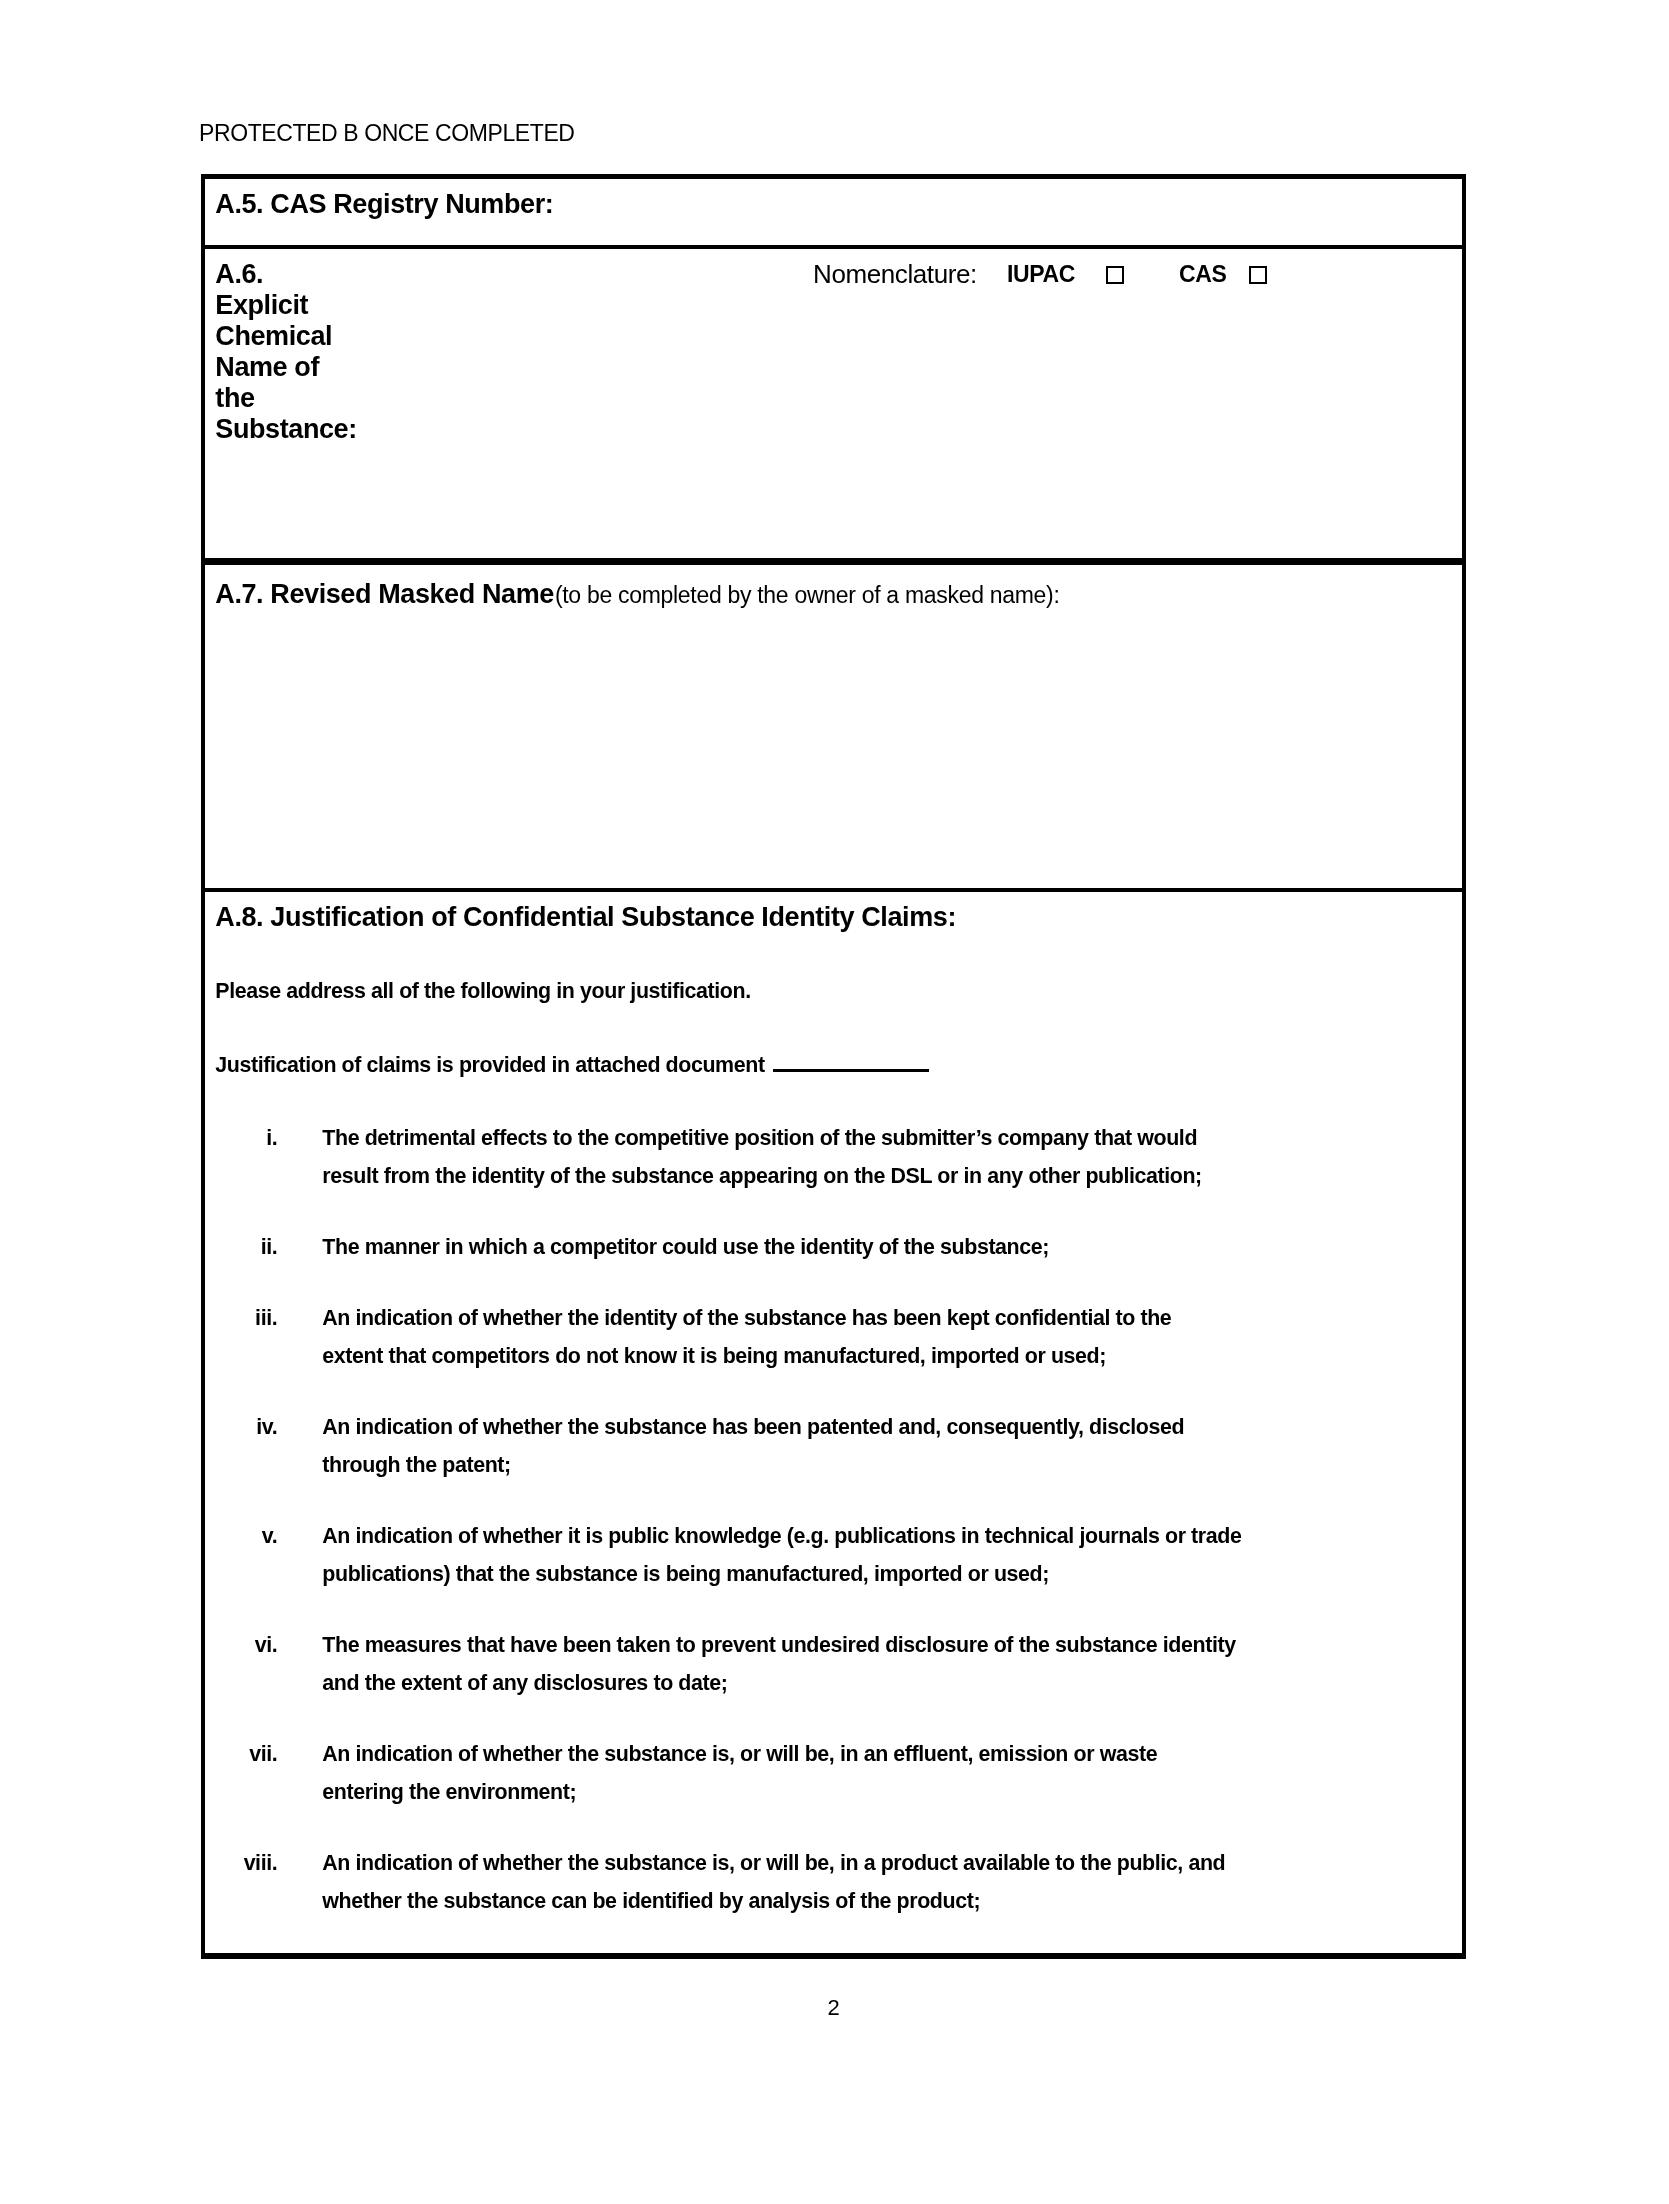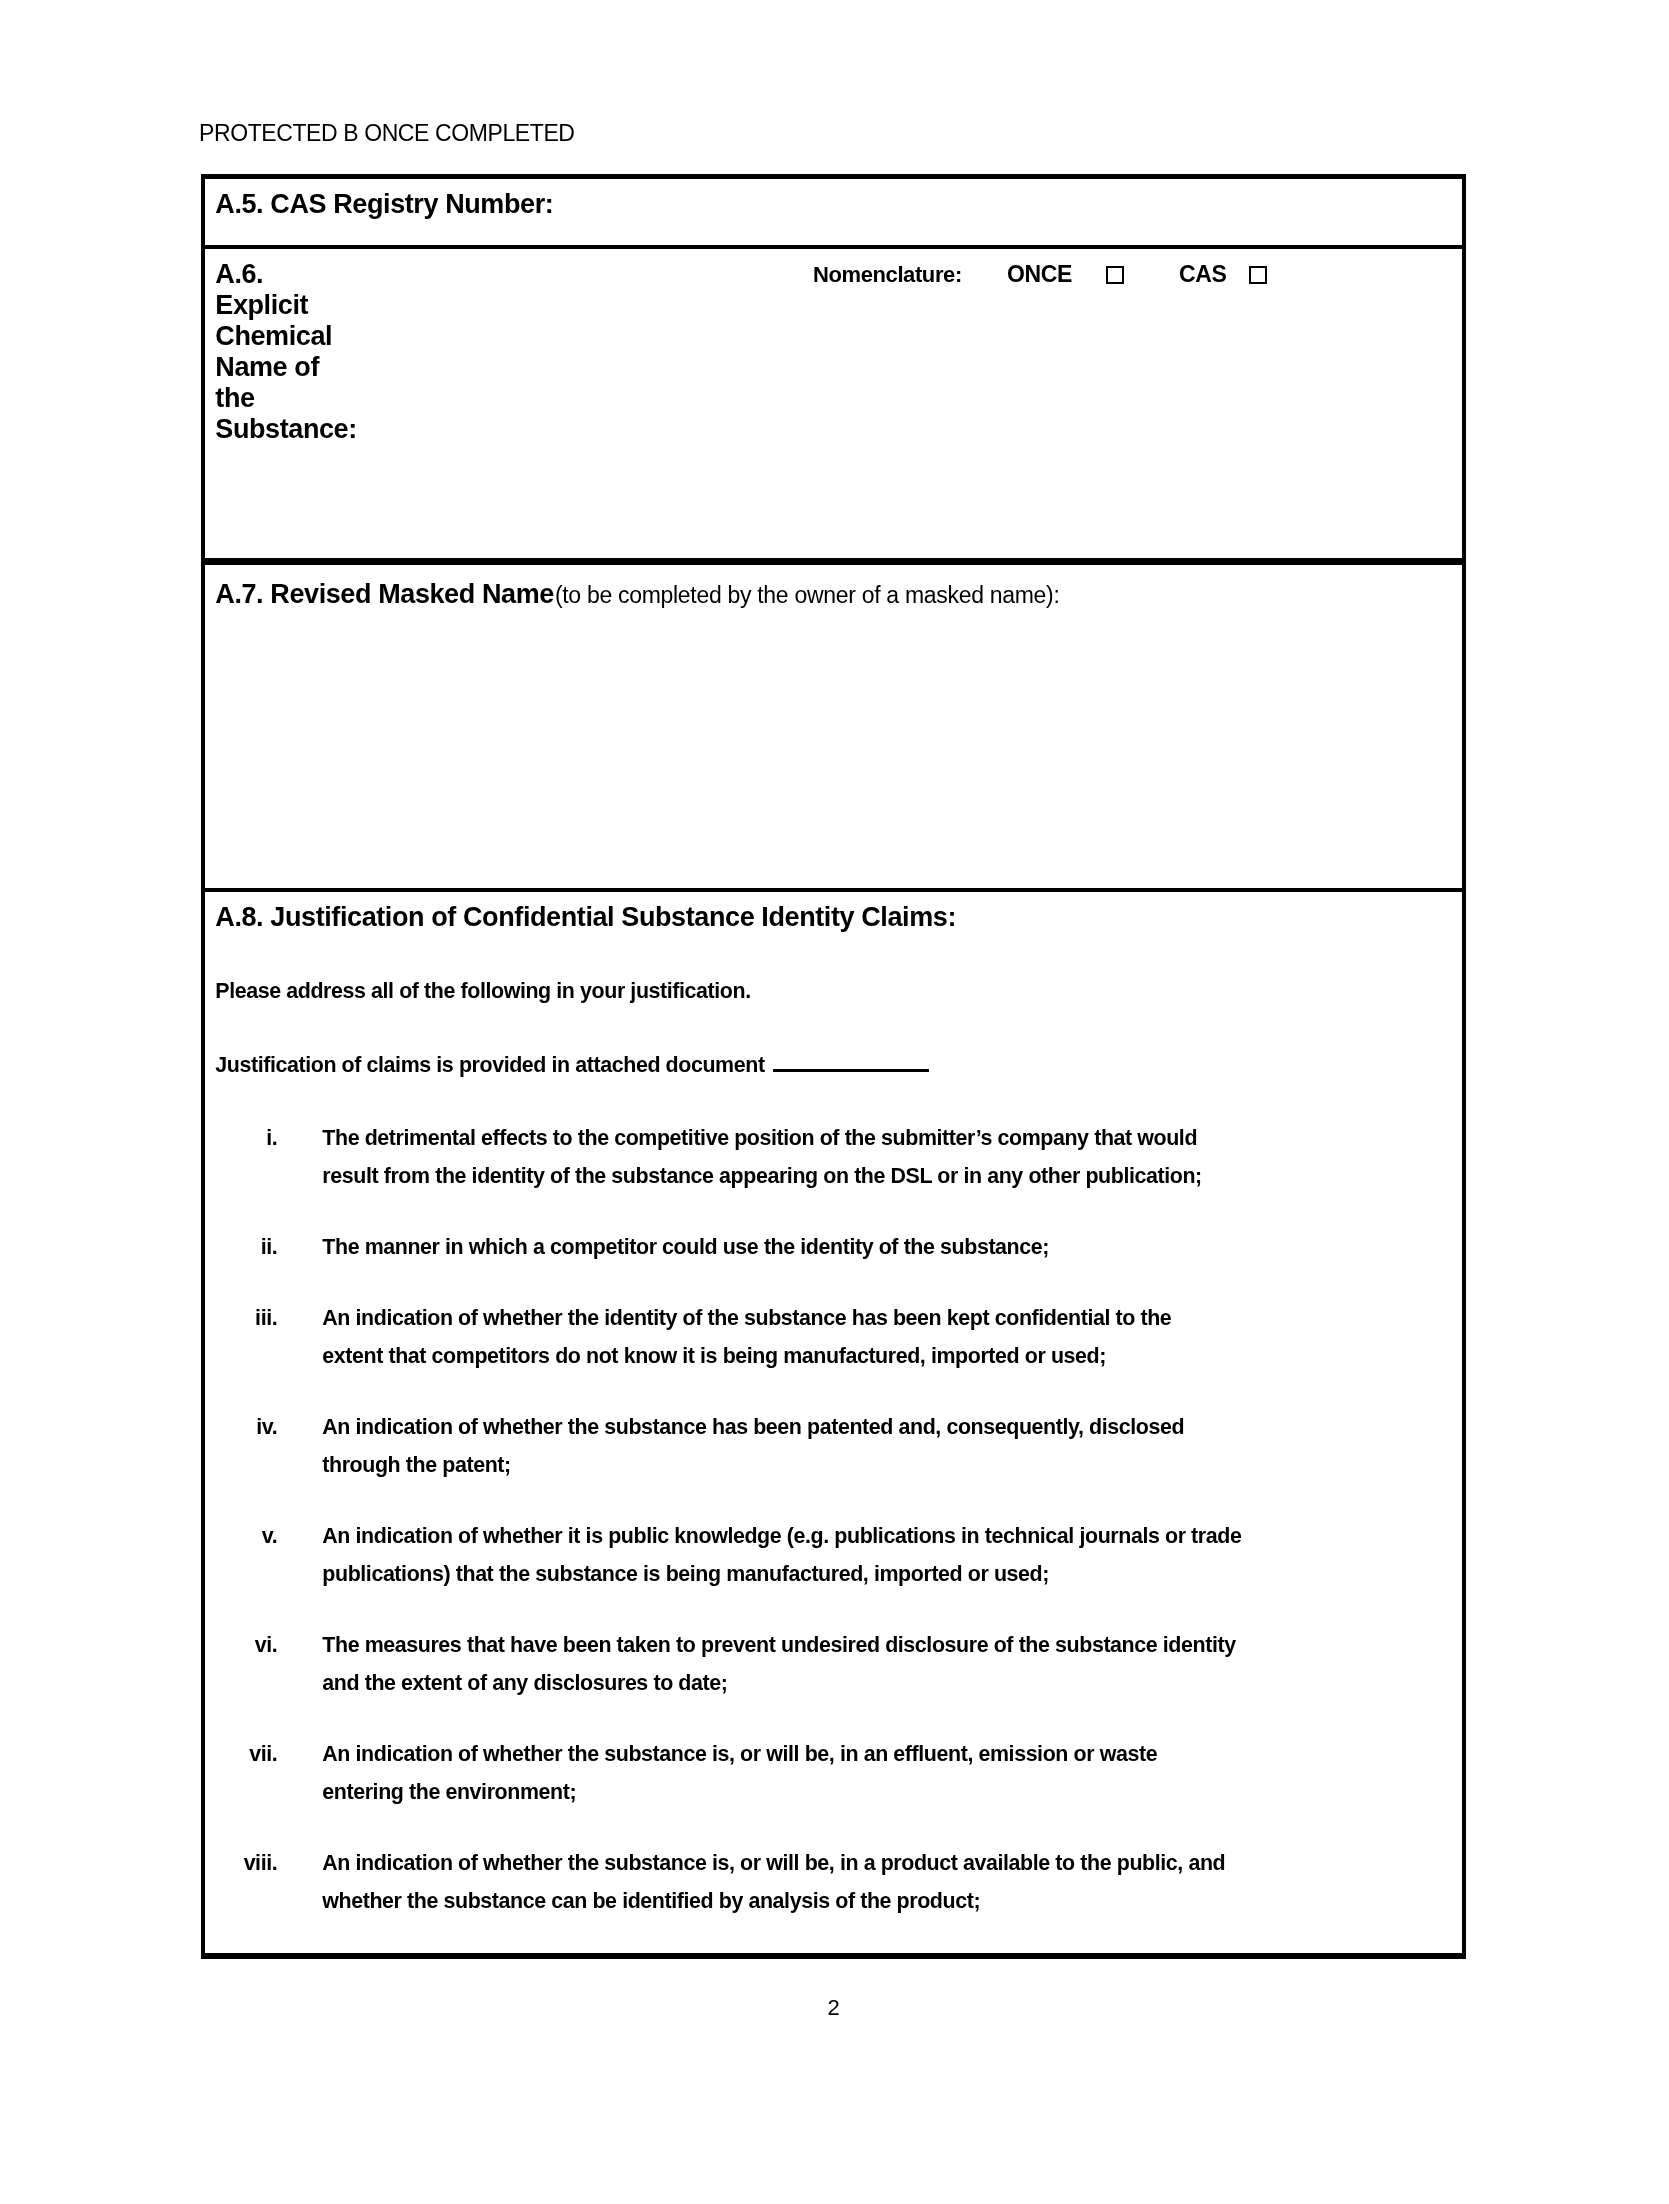--- a/index.html
+++ b/index.html
@@ -27,21 +27,21 @@
   .sec-a7{height:333px;border-bottom:4.3px solid #000;display:flex;flex-direction:column;}
   .sec-a8{flex:1;padding:10.3px 12px 0 10.3px;}
 
   .h{font-size:27px;font-weight:700;letter-spacing:-0.4px;line-height:31px;}
   .h-normal{font-size:23px;font-weight:400;letter-spacing:-0.3px;margin-left:1px;line-height:31px;}
 
   .fill-rest{flex:1;height:34px;}
 
   .a6head{position:relative;height:41px;margin-top:10.3px;flex:0 0 auto;}
   .a6head .h{position:absolute;left:10.3px;top:0;}
-  .a6head .nom{position:absolute;left:608px;top:0;font-size:22px;font-weight:700;letter-spacing:-0.4px;line-height:31px;}
+  .a6head .nom{position:absolute;left:608px;top:0;font-size:26px;font-weight:400;letter-spacing:-0.4px;line-height:31px;}
   .a6head .opt-iupac{position:absolute;left:802px;top:0;font-size:23px;font-weight:700;letter-spacing:-0.4px;line-height:31px;}
   .a6head .opt-cas{position:absolute;left:974px;top:0;font-size:23px;font-weight:700;letter-spacing:-0.4px;line-height:31px;}
   .checkbox{position:absolute;top:6.8px;width:13.7px;height:13.7px;border:2.6px solid #000;background:#fff;}
   .cb-iupac{left:901px;}
   .cb-cas{left:1044px;}
 
   .inputarea{flex:1;width:100%;}
 
   .a7head{padding:13.7px 0 0 10.3px;flex:0 0 auto;}
 
@@ -71,21 +71,21 @@
 
     <section class="sec sec-a5">
       <span class="h">A.5. CAS Registry Number:</span>
       <span class="fill-rest"></span>
     </section>
 
     <section class="sec sec-a6">
       <div class="a6head">
         <span class="h">A.6. Explicit Chemical Name of the Substance:</span>
         <span class="nom">Nomenclature:</span>
-        <span class="opt-iupac">ONCE</span>
+        <span class="opt-iupac">IUPAC</span>
         <span class="checkbox cb-iupac"></span>
         <span class="opt-cas">CAS</span>
         <span class="checkbox cb-cas"></span>
       </div>
       <div class="inputarea"></div>
     </section>
 
     <section class="sec sec-a7">
       <div class="a7head">
         <span class="h">A.7. Revised Masked Name</span><span class="h-normal">(to be completed by the owner of a masked name):</span>

